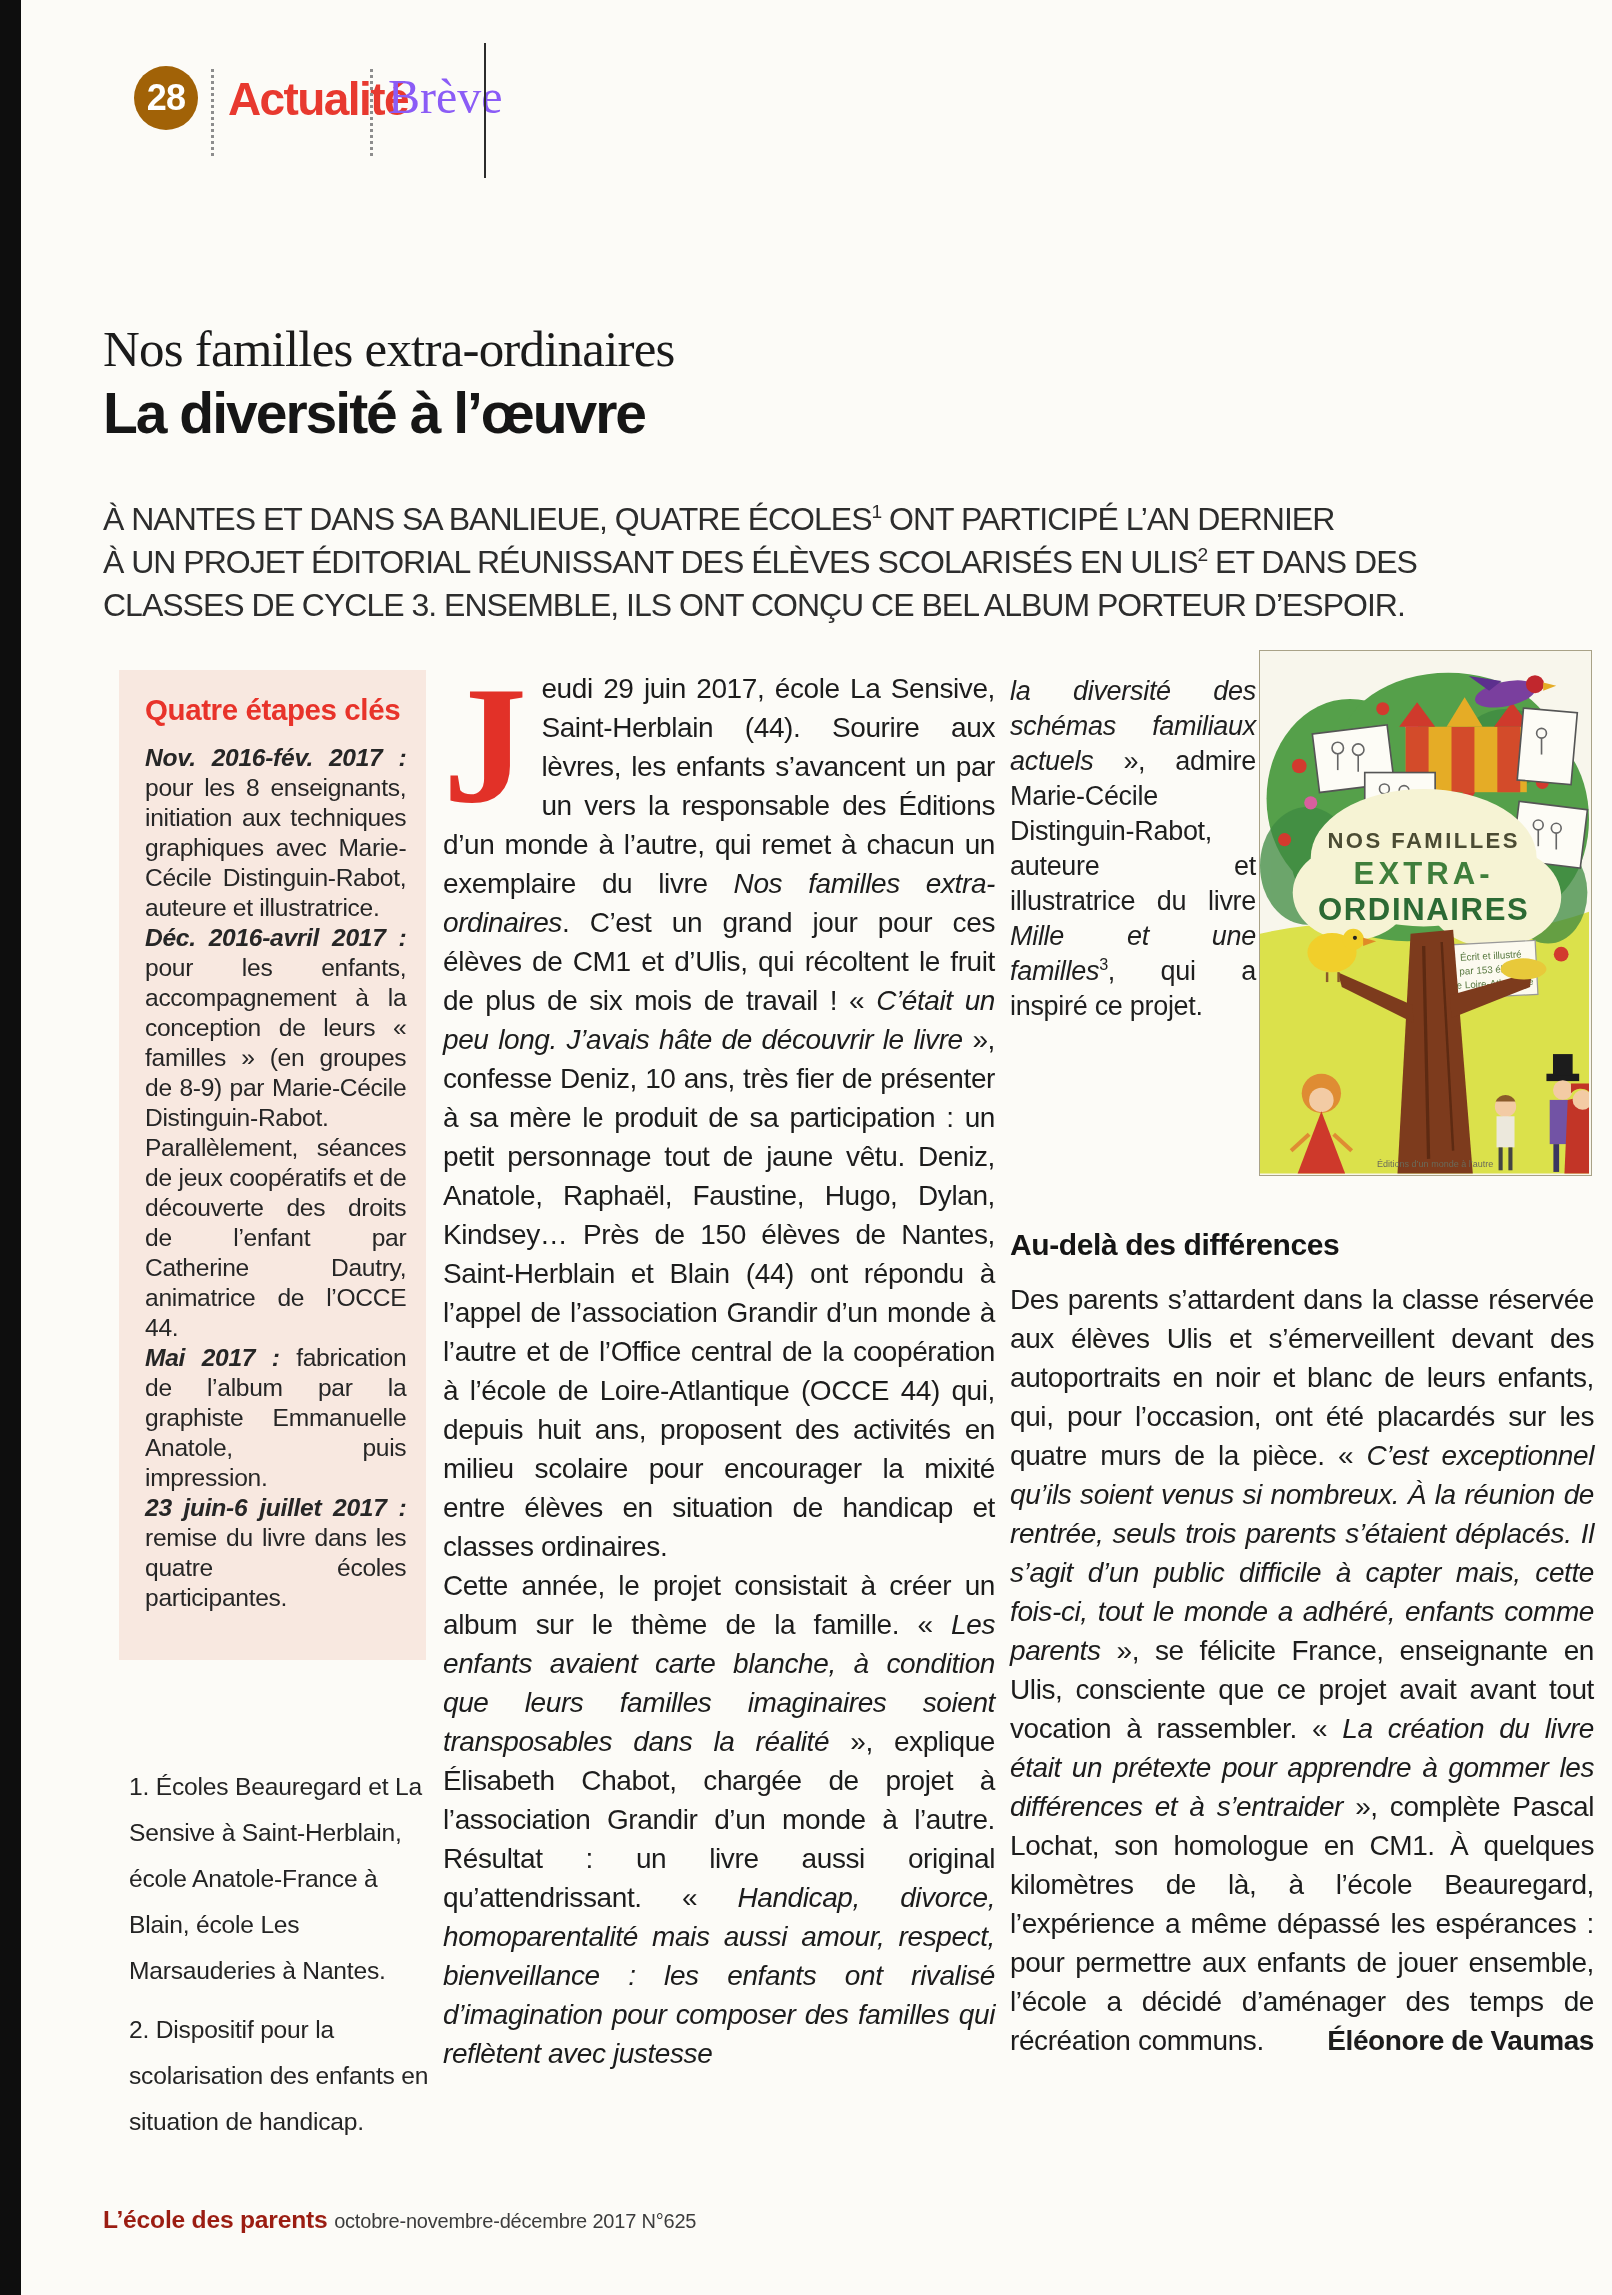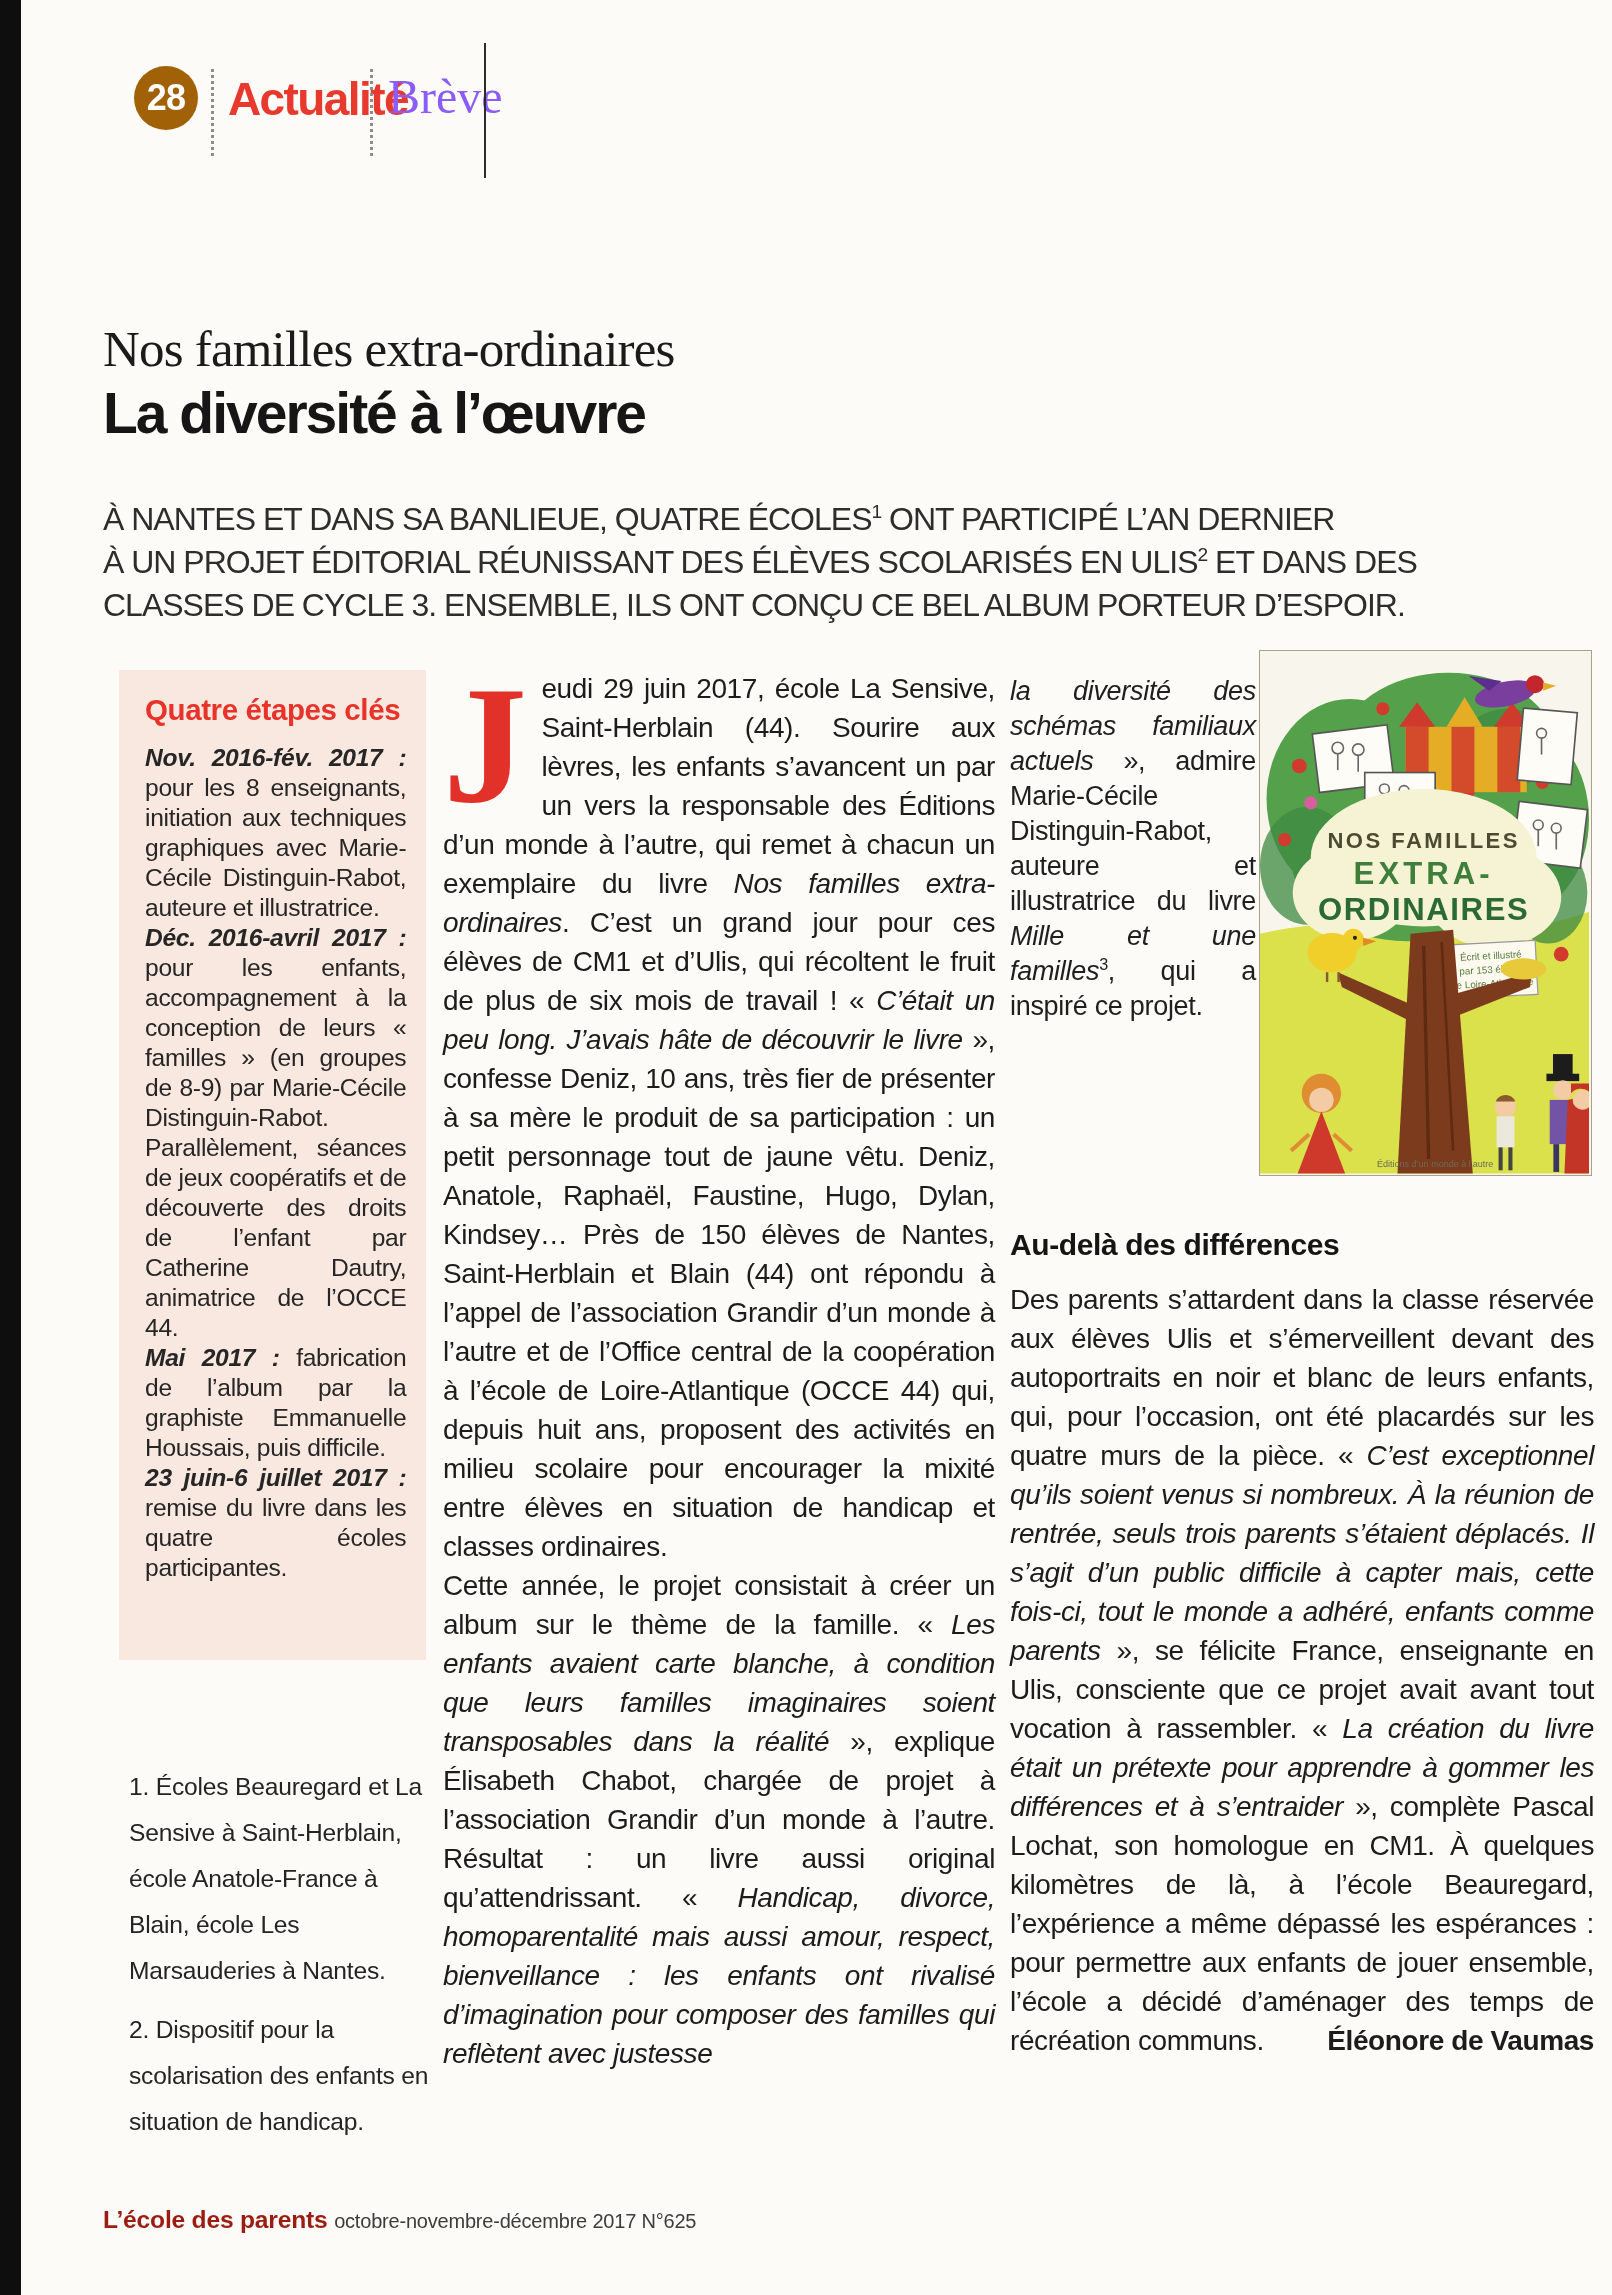--- a/index.html
+++ b/index.html
@@ -85,21 +85,21 @@
   <div class="standfirst">
     <div><span>À NANTES ET DANS SA BANLIEUE, QUATRE ÉCOLES</span><sup>1</sup><span> ONT PARTICIPÉ L’AN DERNIER</span></div>
     <div><span>À UN PROJET ÉDITORIAL RÉUNISSANT DES ÉLÈVES SCOLARISÉS EN ULIS</span><sup>2</sup><span> ET DANS DES</span></div>
     <div><span>CLASSES DE CYCLE 3. ENSEMBLE, ILS ONT CONÇU CE BEL ALBUM PORTEUR D’ESPOIR.</span></div>
   </div>
 
   <div class="sidebar">
     <h3 class="sidebar-heading">Quatre étapes clés</h3>
     <p><b class="bi">Nov. 2016-fév. 2017 : </b><span>pour les 8 enseignants, initiation aux techniques graphiques avec Marie-Cécile Distinguin-Rabot, auteure et illustratrice.</span></p>
     <p><b class="bi">Déc. 2016-avril 2017 : </b><span>pour les enfants, accompagnement à la conception de leurs « familles » (en groupes de 8-9) par Marie-Cécile Distinguin-Rabot. Parallèlement, séances de jeux coopératifs et de découverte des droits de l’enfant par Catherine Dautry, animatrice de l’OCCE 44.</span></p>
-    <p><b class="bi">Mai 2017 : </b><span>fabrication de l’album par la graphiste Emmanuelle Houssais, puis difficile.</span></p>
+    <p><b class="bi">Mai 2017 : </b><span>fabrication de l’album par la graphiste Emmanuelle Anatole, puis impression.</span></p>
     <p><b class="bi">23 juin-6 juillet 2017 : </b><span>remise du livre dans les quatre écoles participantes.</span></p>
   </div>
 
   <div class="footnotes">
     <p><span>1. Écoles Beauregard et La Sensive à Saint-Herblain, école Anatole-France à Blain, école Les Marsauderies à Nantes.</span></p>
     <p><span>2. Dispositif pour la scolarisation des enfants en situation de handicap.</span></p>
   </div>
 
   <div class="col-main body-text">
     <p><span class="dropcap">J</span><span><span>eudi 29 juin 2017, école La Sensive, Saint-Herblain (44). Sourire aux lèvres, les enfants s’avancent un par un vers la responsable des Éditions d’un monde à l’autre, qui remet à chacun un exemplaire du livre </span><i>Nos familles extra-ordinaires</i><span>. C’est un grand jour pour ces élèves de CM1 et d’Ulis, qui récoltent le fruit de plus de six mois de travail ! « </span><i>C’était un peu long. J’avais hâte de découvrir le livre</i><span> », confesse Deniz, 10 ans, très fier de présenter à sa mère le produit de sa participation : un petit personnage tout de jaune vêtu. Deniz, Anatole, Raphaël, Faustine, Hugo, Dylan, Kindsey… Près de 150 élèves de Nantes, Saint-Herblain et Blain (44) ont répondu à l’appel de l’association Grandir d’un monde à l’autre et de l’Office central de la coopération à l’école de Loire-Atlantique (OCCE 44) qui, depuis huit ans, proposent des activités en milieu scolaire pour encourager la mixité entre élèves en situation de handicap et classes ordinaires.</span></span></p>

